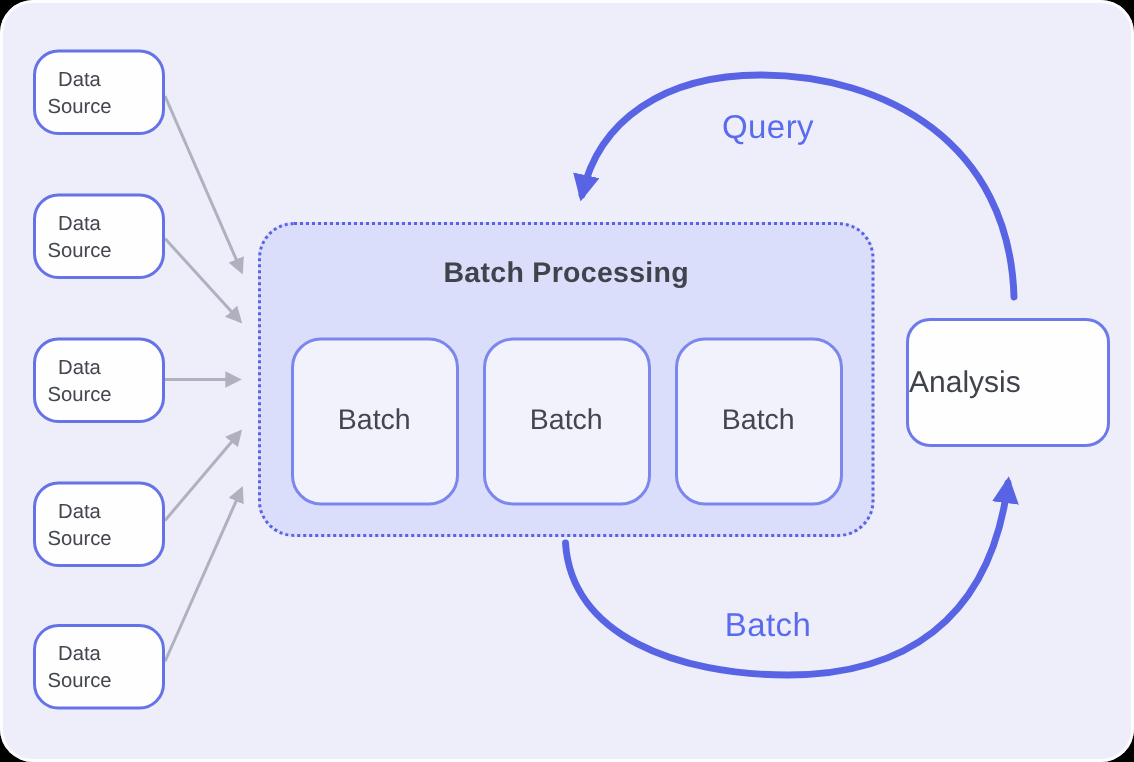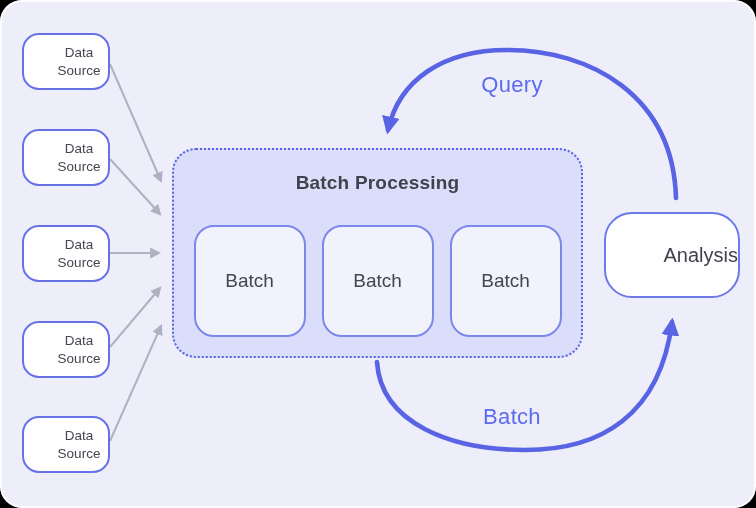--- a/index.html
+++ b/index.html
@@ -38,21 +38,21 @@
     fill: none;
     stroke-linecap: round;
   }
   .head-gray { fill: var(--arrow-gray, #AFB1BE); }
   .head-blue { fill: var(--accent-blue, #5864E3); }
 
   .node {
     position: absolute;
     display: flex;
     align-items: center;
-    justify-content: flex-end;
+    justify-content: flex-start;
     text-align: center;
     box-sizing: border-box;
     background: var(--node-fill, #FEFEFF);
   }
   .source {
     left: 22px;
     width: 88px;
     height: 57px;
     border: 2.5px solid var(--node-border, #6572E8);
     border-radius: 17px;
@@ -106,21 +106,21 @@
     font-size: 19px;
     font-weight: 500;
     color: var(--text-dark, #43464E);
   }
   .analysis {
     left: 604px;
     top: 212px;
     width: 136px;
     height: 86px;
     border: 2.5px solid var(--analysis-border, #6D7AEA);
-    border-radius: 28px;
+    border-radius: 16px;
     font-size: 20px;
     font-weight: 500;
     color: var(--title-dark, #3F434B);
   }
   .flow-label {
     position: absolute;
     font-size: 22px;
     font-weight: 400;
     letter-spacing: 0.3px;
     color: var(--label-blue, #5A6BEE);

